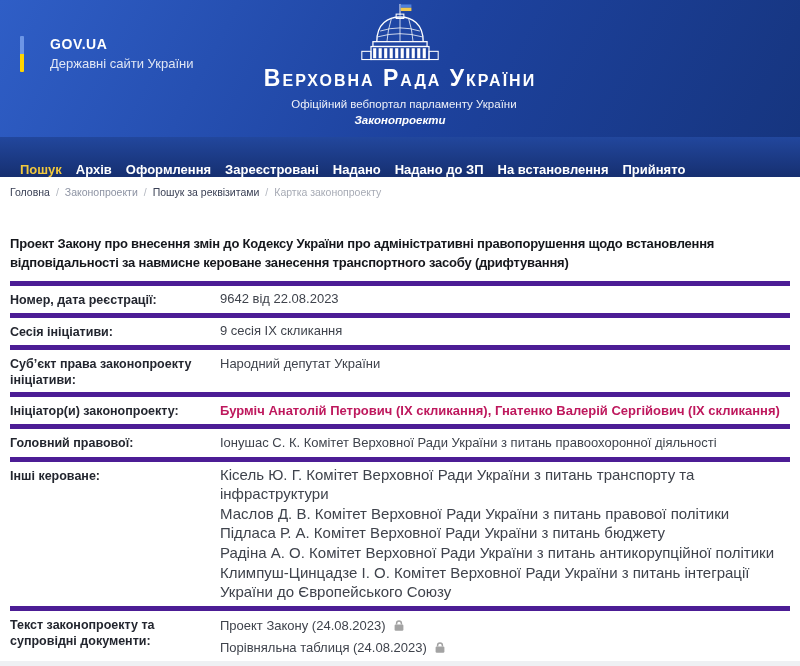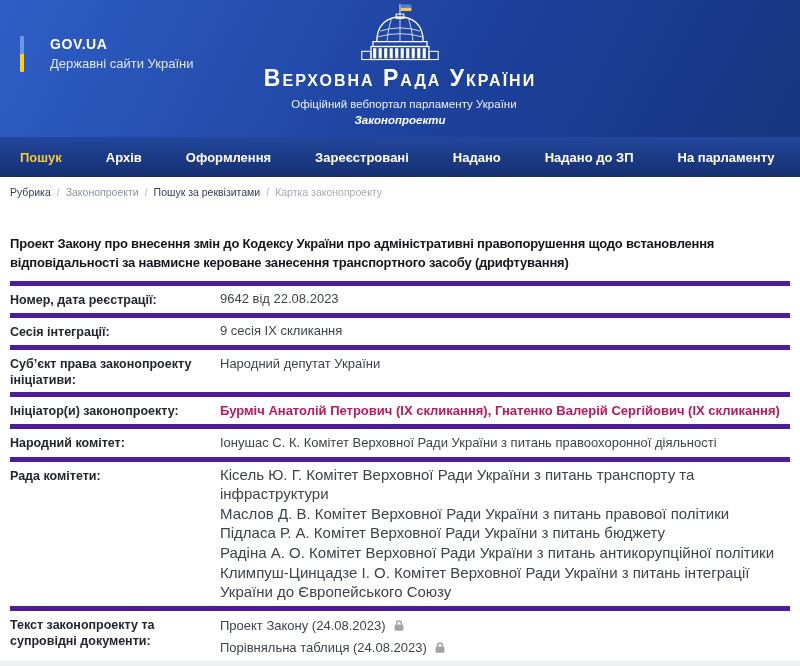--- a/index.html
+++ b/index.html
@@ -15,21 +15,21 @@
   .gov-title { font-size: 14px; font-weight: 700; letter-spacing: .6px; }
   .gov-sub { font-size: 13px; margin-top: 4px; opacity: .85; }
   .brand { position: absolute; left: 0; right: 0; top: 3px; text-align: center; }
   .brand svg { display: block; margin: 0 auto; }
   .site-title { font-size: 23px; font-weight: 700; letter-spacing: 2px;
     font-variant: small-caps; margin-top: 4px; }
   .site-sub { font-size: 11.5px; margin-top: 6px; opacity: .92; margin-left: 8px; }
   .site-section { font-size: 11.5px; font-weight: 700; font-style: italic; margin-top: 4px; }
 
   
-  .nav { height: 40px; display: flex; align-items: center; gap: 44px; padding: 0 20px;
+  .nav { height: 40px; display: flex; align-items: flex-end; gap: 14px; padding: 0 20px;
     background: linear-gradient(180deg, #22479d 0%, #162f70 100%); }
   .nav-item { color: #fff; font-size: 13px; font-weight: 700; text-decoration: none; cursor: pointer; white-space: nowrap; }
   .nav-item.active { color: #f2c83d; }
 
   
   .breadcrumb { padding: 9px 10px 7px; font-size: 10.5px; color: #9aa0ad; }
   .crumb { color: #3a4055; text-decoration: none; cursor: pointer; }
   .crumb.muted { color: #8d93a3; }
   .crumb.bold { font-weight: 400; }
   .crumb.current { color: #a7abb5; cursor: default; }
@@ -99,61 +99,61 @@
   </div>
 </div>
 
 <nav class="nav">
     <a class="nav-item active">Пошук</a>
     <a class="nav-item">Архів</a>
     <a class="nav-item">Оформлення</a>
     <a class="nav-item">Зареєстровані</a>
     <a class="nav-item">Надано</a>
     <a class="nav-item">Надано до ЗП</a>
-    <a class="nav-item">На парламенту</a>
+    <a class="nav-item">На встановлення</a>
     <a class="nav-item">Прийнято</a>
   </nav>
 
-<div class="breadcrumb"><span class="crumb">Рубрика</span><span class="crumb-sep">/</span><span class="crumb muted">Законопроекти</span><span class="crumb-sep">/</span><span class="crumb bold">Пошук за реквізитами</span><span class="crumb-sep">/</span><span class="crumb current">Картка законопроекту</span></div>
+<div class="breadcrumb"><span class="crumb">Головна</span><span class="crumb-sep">/</span><span class="crumb muted">Законопроекти</span><span class="crumb-sep">/</span><span class="crumb bold">Пошук за реквізитами</span><span class="crumb-sep">/</span><span class="crumb current">Картка законопроекту</span></div>
 
 <h1 class="page-title">Проект Закону про внесення змін до Кодексу України про адміністративні правопорушення щодо встановлення відповідальності за навмисне кероване занесення транспортного засобу (дрифтування)</h1>
 
 <div class="details">
     <div class="row">
       <div class="row-label">Номер, дата реєстрації:</div>
       <div class="row-value">
         <div class="value-line">9642 від 22.08.2023</div>
       </div>
     </div>
     <div class="row">
-      <div class="row-label">Сесія інтеграції:</div>
+      <div class="row-label">Сесія ініціативи:</div>
       <div class="row-value">
         <div class="value-line">9 сесія IX скликання</div>
       </div>
     </div>
     <div class="row">
       <div class="row-label">Суб’єкт права законопроекту ініціативи:</div>
       <div class="row-value">
         <div class="value-line">Народний депутат України</div>
       </div>
     </div>
     <div class="row bold-value">
       <div class="row-label">Ініціатор(и) законопроекту:</div>
       <div class="row-value">
         <div class="value-line">Бурміч Анатолій Петрович (ІХ скликання), Гнатенко Валерій Сергійович (ІХ скликання)</div>
       </div>
     </div>
     <div class="row">
-      <div class="row-label">Народний комітет:</div>
+      <div class="row-label">Головний правової:</div>
       <div class="row-value">
         <div class="value-line">Іонушас С. К. Комітет Верховної Ради України з питань правоохоронної діяльності</div>
       </div>
     </div>
     <div class="row tight">
-      <div class="row-label">Рада комітети:</div>
+      <div class="row-label">Інші кероване:</div>
       <div class="row-value">
         <div class="value-line">Кісель Ю. Г. Комітет Верховної Ради України з питань транспорту та інфраструктури</div>
         <div class="value-line">Маслов Д. В. Комітет Верховної Ради України з питань правової політики</div>
         <div class="value-line">Підласа Р. А. Комітет Верховної Ради України з питань бюджету</div>
         <div class="value-line">Радіна А. О. Комітет Верховної Ради України з питань антикорупційної політики</div>
         <div class="value-line">Климпуш-Цинцадзе І. О. Комітет Верховної Ради України з питань інтеграції України до Європейського Союзу</div>
       </div>
     </div>
     <div class="row docs">
       <div class="row-label">Текст законопроекту та супровідні документи:</div>

